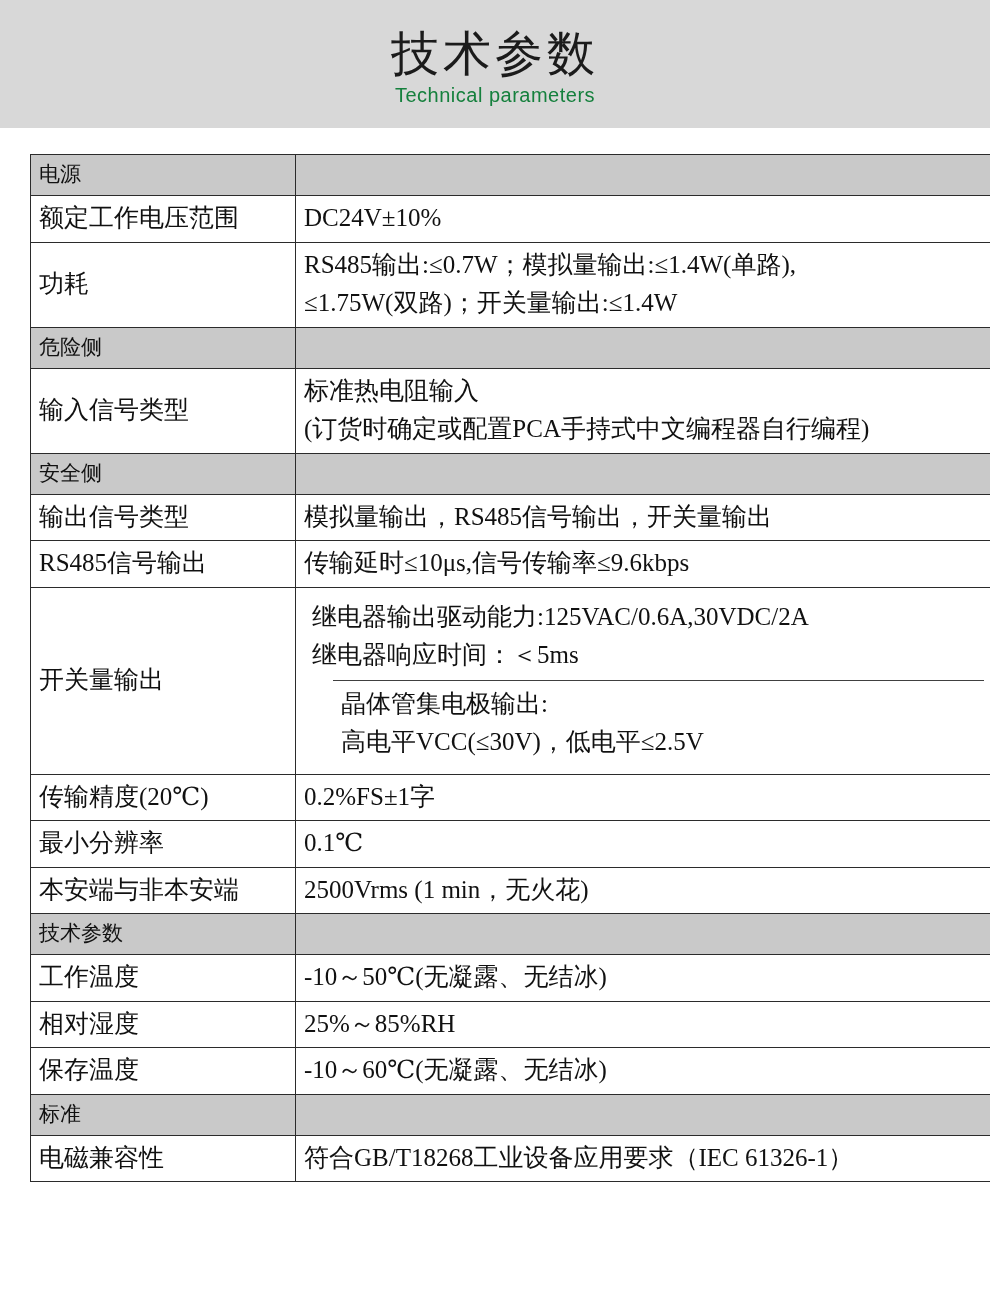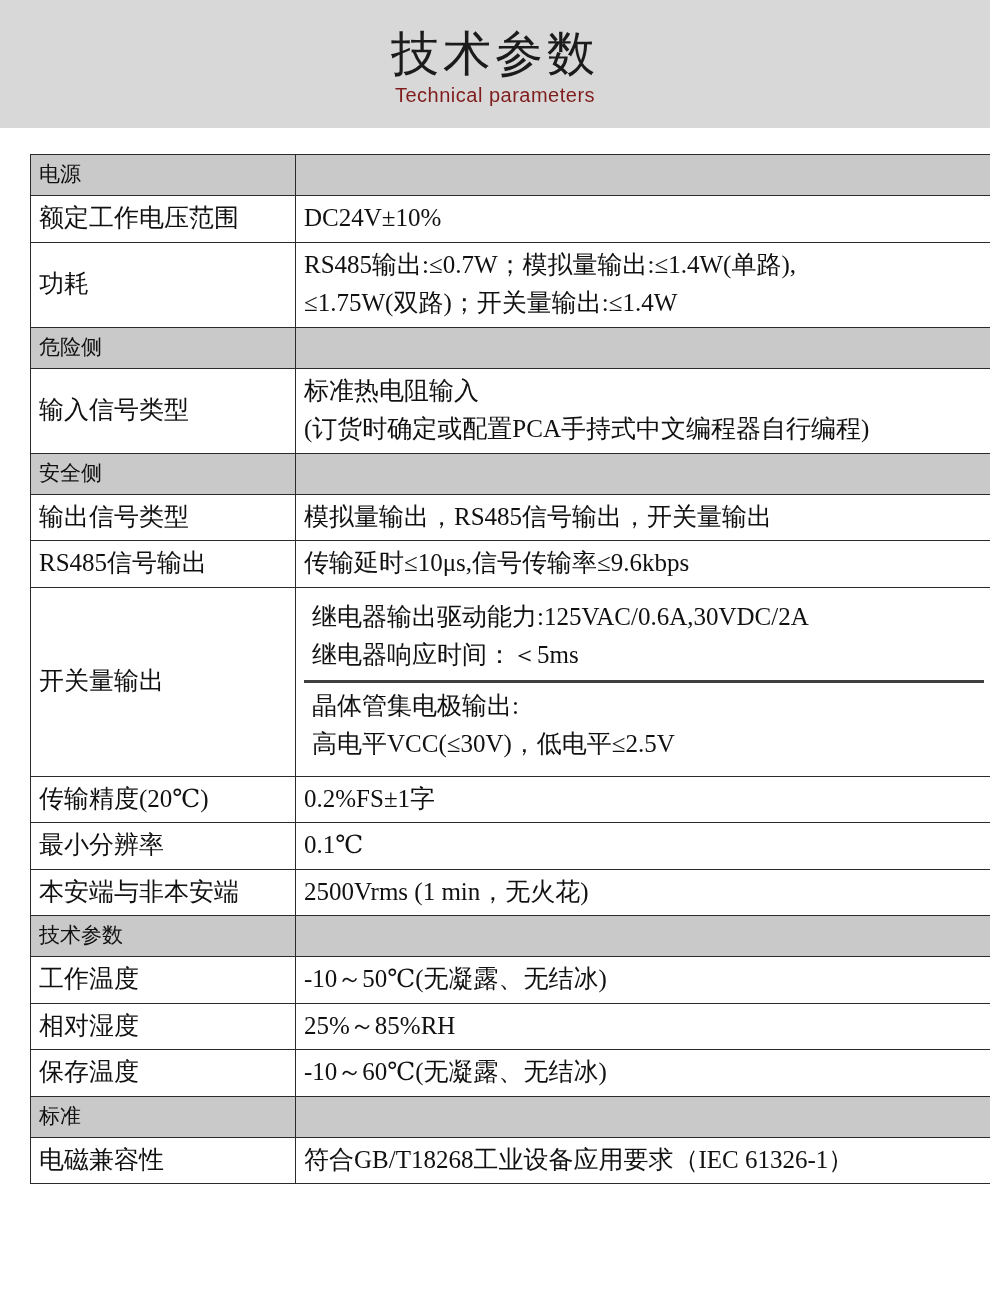--- a/index.html
+++ b/index.html
@@ -39,21 +39,21 @@
     font-size: 48px;
     font-weight: 400;
     color: #1b1b1b;
     letter-spacing: 4px;
     line-height: 1.05;
   }
   .banner-sub {
     font-family: "Liberation Sans", "DejaVu Sans", sans-serif;
     font-size: 20px;
     font-weight: 400;
-    color: #7f1d1d;
+    color: #15803d;
     letter-spacing: 0.5px;
     margin-top: 4px;
   }
 
   
   .table-wrap {
     padding: 26px 30px 0 30px;
     box-sizing: border-box;
   }
   table.spec {
@@ -92,21 +92,22 @@
   .sub-line + .sub-line {
     margin-top: 6px;
   }
   td.split {
     padding: 0;
   }
   td.split .part {
     padding: 7px 6px 8px 8px;
   }
   td.split .part + .part {
-    border-top: 3px solid #404040;
+    border-top: 1px solid #404040;
+    margin-left: 29px;
   }
 </style>
 </head>
 <body>
 
 <div class="page">
 
   <div class="banner">
     <div class="banner-title">技术参数</div>
     <div class="banner-sub">Technical parameters</div>

